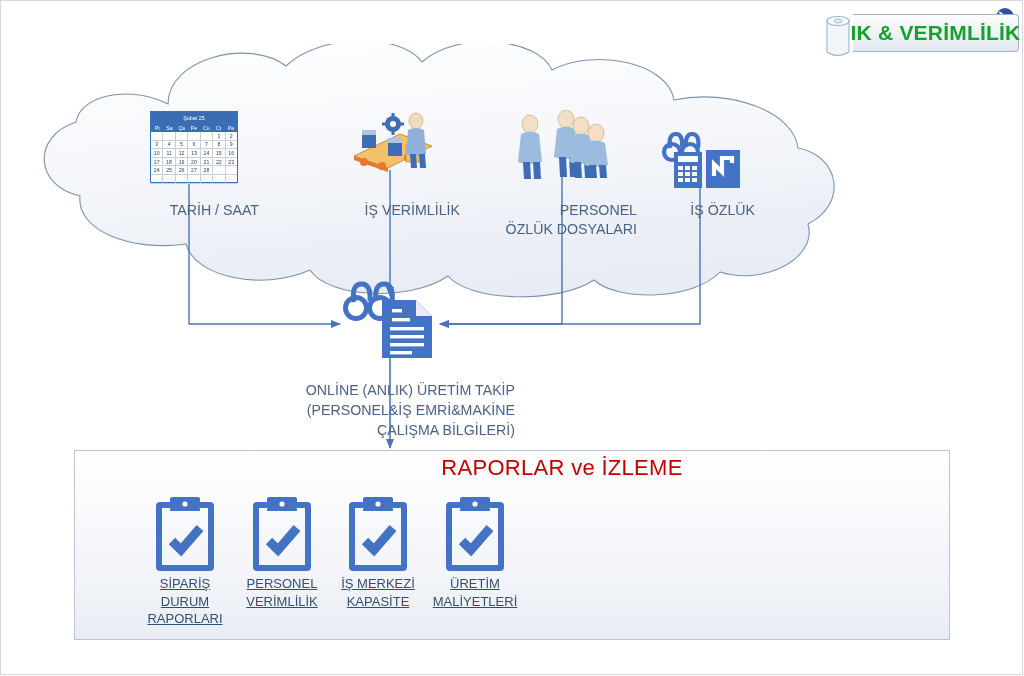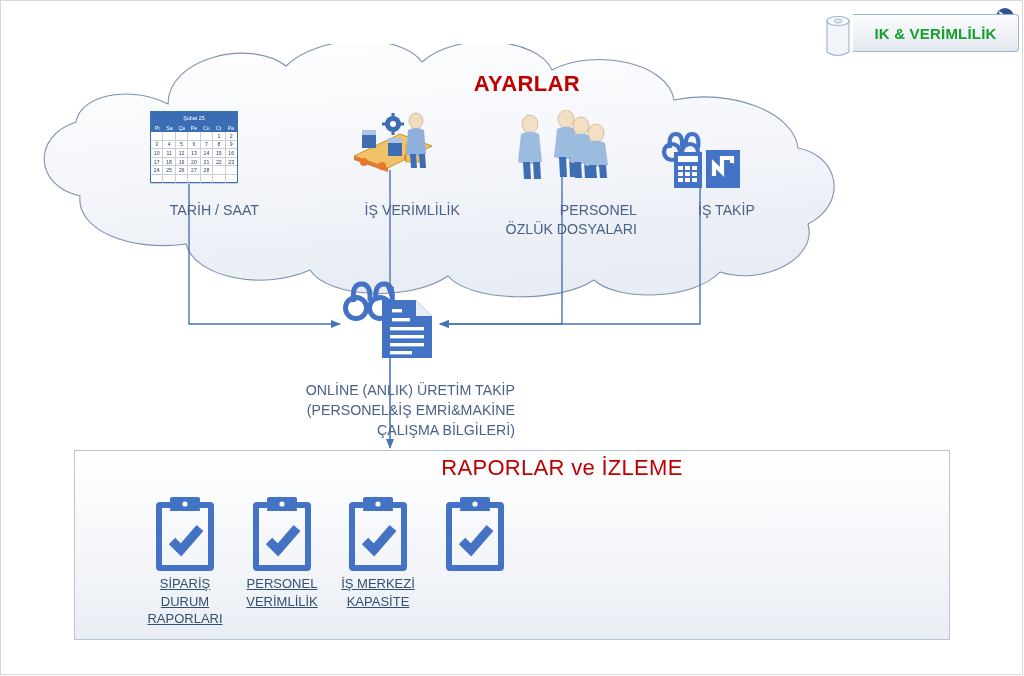--- a/index.html
+++ b/index.html
@@ -40,21 +40,21 @@
     background: linear-gradient(to bottom, #fbfcfd 0%, #eef1f6 55%, #e2e7ef 100%);
     border: 1px solid #9fb4cf;
     border-left: none;
     border-radius: 0 4px 4px 0;
     display: flex;
     align-items: center;
     justify-content: center;
     box-sizing: border-box;
   }
   #banner-text {
-    font-size: 15px;
+    font-size: 21px;
     font-weight: bold;
     color: #17a02d;
     letter-spacing: 0.2px;
     white-space: nowrap;
   }
 
   
   #cloud-svg { left: 18px; top: 44px; }
 
   
@@ -233,21 +233,20 @@
       <path d="M 176 4 q 8 4 6 12" fill="none" stroke="#ffffff" stroke-width="1.6"></path>
       <path d="M 4 12 q 12 -6 22 0 l 0 32 q -12 7 -22 0 z" fill="#f1f4f8" stroke="#9fb4cf" stroke-width="1.1"></path>
       <ellipse cx="15" cy="13" rx="11" ry="4.5" fill="#fbfcfe" stroke="#9fb4cf" stroke-width="1.1"></ellipse>
       <ellipse cx="15" cy="13" rx="4" ry="2" fill="#e4eaf2" stroke="#9fb4cf" stroke-width="0.9"></ellipse>
     </svg>
     <div id="banner-label">
       <span id="banner-text">IK &amp; VERİMLİLİK</span>
     </div>
   </div>
 
-  <div id="cloud-title" class="abs">AYARLAR</div>
 
   <div id="calendar-icon" class="abs">
     <div id="cal-month">Şubat 25</div>
     <div id="cal-days">
       <span>Pt</span>
       <span>Sa</span>
       <span>Ça</span>
       <span>Pe</span>
       <span>Cu</span>
       <span>Ct</span>
@@ -392,21 +391,21 @@
 
     <rect x="46" y="20" width="34" height="38" fill="#4472c4"></rect>
     <path d="M 54 46 L 54 34 L 62 42 L 62 28 L 72 28 L 72 33" fill="none" stroke="#ffffff" stroke-width="4.2" stroke-linejoin="miter"></path>
     <path d="M 66 26 L 74 26 L 74 34 Z" fill="#ffffff"></path>
   </svg>
 
   <div class="node-label" style="left:119px;top:201px;width:140px;">TARİH / SAAT</div>
   <div class="node-label" style="left:320px;top:201px;width:140px;">İŞ VERİMLİLİK</div>
   <div class="node-label" style="left:487px;top:201px;width:150px;">PERSONEL
 ÖZLÜK DOSYALARI</div>
-  <div class="node-label" style="left:645px;top:201px;width:110px;">İŞ TAKİP</div>
+  <div class="node-label" style="left:645px;top:201px;width:110px;">İŞ ÖZLÜK</div>
 
   <svg class="abs" style="left:340px;top:278px;" width="100" height="82" viewBox="0 0 100 82">
 
     <g fill="none" stroke="#4472c4" stroke-width="5">
       <path d="M 14 24 q -3 -18 8 -18 q 9 0 8 17"></path>
       <path d="M 36 23 q -2 -17 8 -17 q 10 0 8 18"></path>
     </g>
     <circle cx="16" cy="30" r="10.5" fill="none" stroke="#4472c4" stroke-width="5"></circle>
     <circle cx="40" cy="30" r="10.5" fill="none" stroke="#4472c4" stroke-width="5"></circle>
 
@@ -474,15 +473,17 @@
   <div class="report-item" style="left:415px;top:497px;">
     <div class="clip-wrap">
       <svg width="58" height="74" viewBox="0 0 58 74">
         <rect x="3" y="8" width="52" height="63" rx="1" fill="none" stroke="#4472c4" stroke-width="6"></rect>
         <rect x="14" y="0" width="30" height="9" rx="2" fill="#4472c4"></rect>
         <path d="M 14 14 q 0 -10 15 -10 q 15 0 15 10 z" fill="#4472c4"></path>
         <circle cx="29" cy="7" r="2.6" fill="#ffffff"></circle>
         <path d="M 16 44 L 25 53 L 44 31" fill="none" stroke="#4472c4" stroke-width="9" stroke-linecap="butt" stroke-linejoin="miter"></path>
       </svg>
     </div>
+    <div class="r-label">ÜRETİM
+MALİYETLERİ</div>
   </div>
 
 </div>
 
 </body></html>

